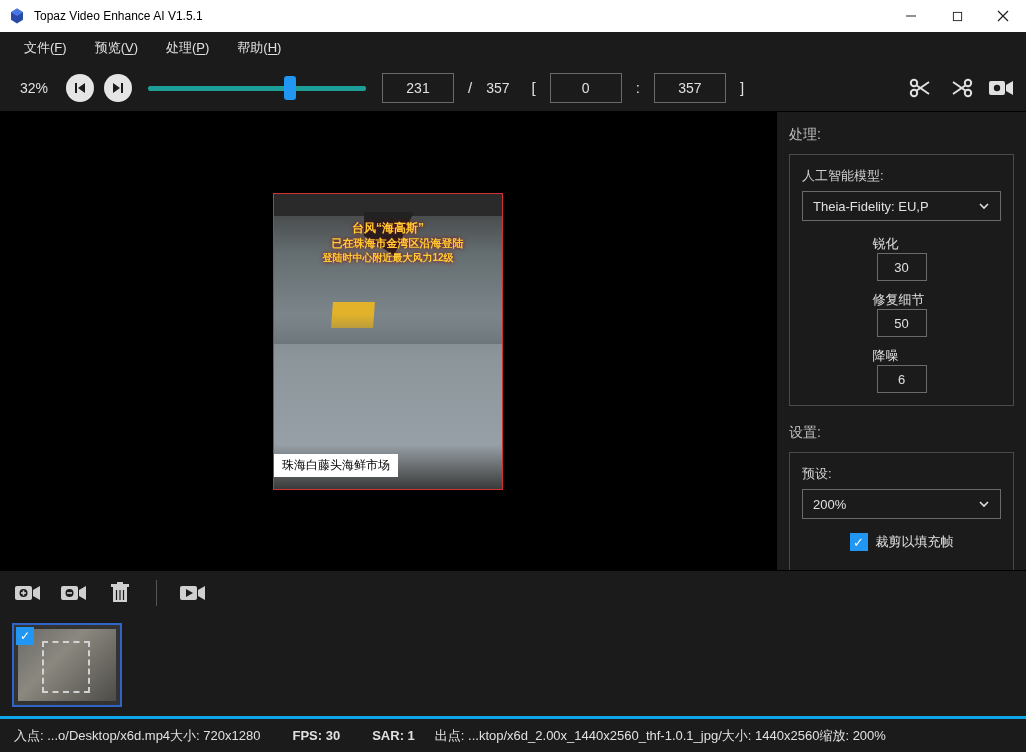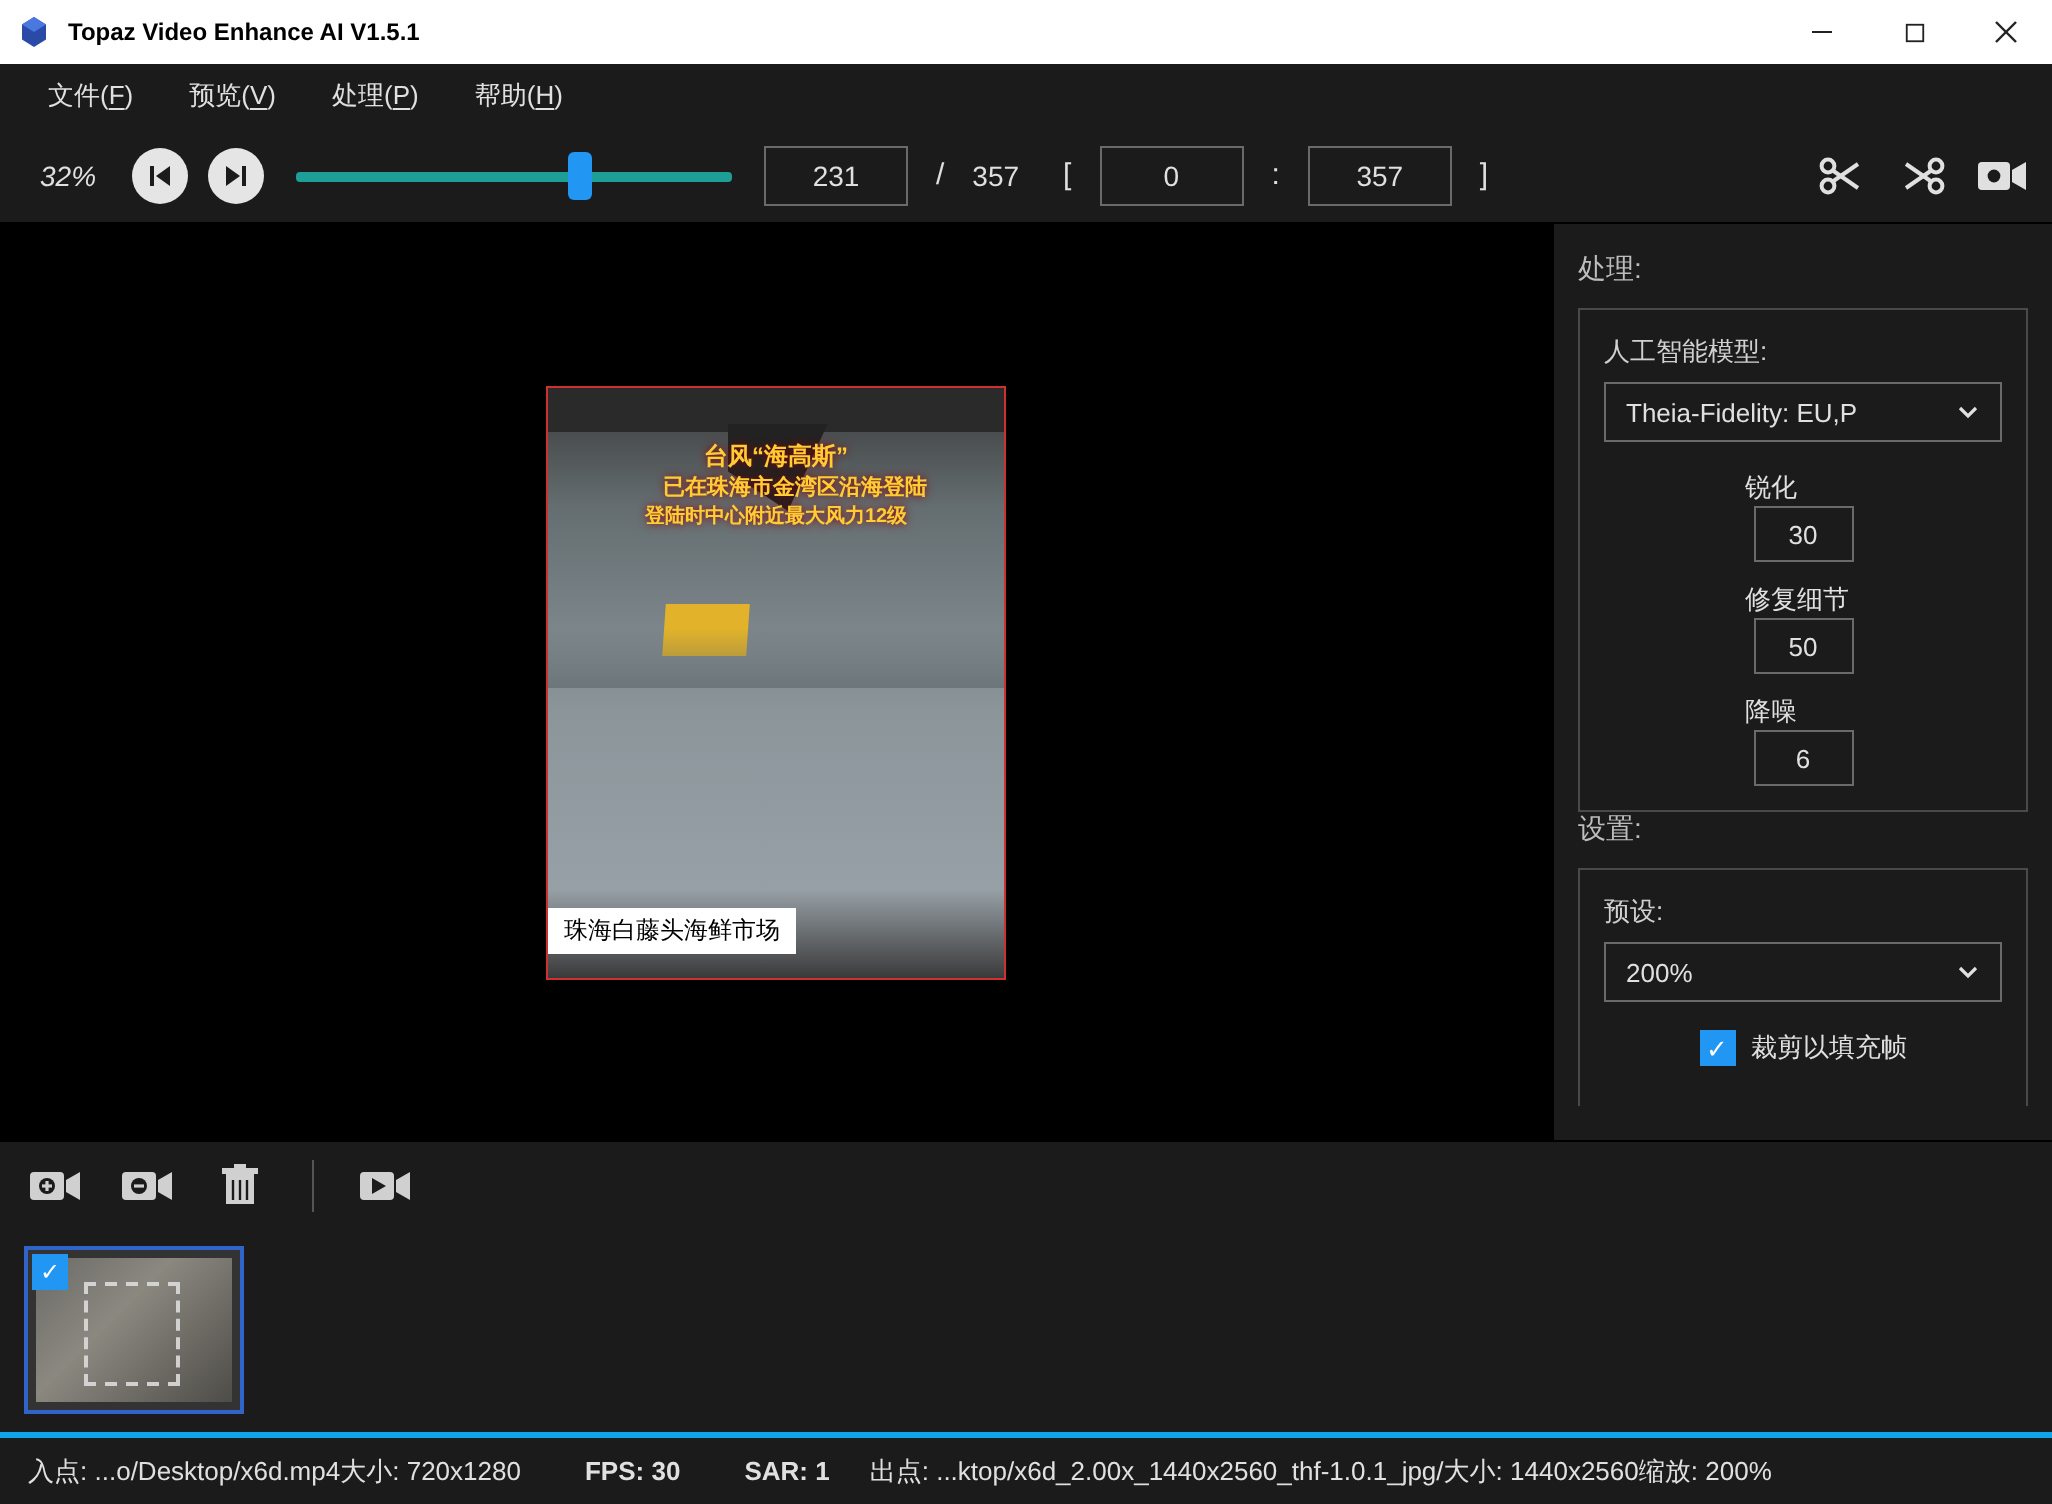--- a/index.html
+++ b/index.html
@@ -1,27 +1,27 @@
 <!DOCTYPE html>
 <html><head>
 <meta charset="utf-8">
 <style>
 * { margin: 0; padding: 0; box-sizing: border-box; font-family: "Microsoft YaHei", "Segoe UI", sans-serif; }
 html, body { width: 1026px; height: 752px; overflow: hidden; background: #fff; }
 .window { width: 1026px; height: 752px; display: flex; flex-direction: column; background: #1b1b1b; }
-.titlebar { height: 32px; background: #fff; display: flex; align-items: center; color: #000; font-size: 12px; font-weight: bold; }
+.titlebar { height: 32px; background: #fff; display: flex; align-items: center; color: #000; font-size: 12px; }
 .titlebar .logo { width: 18px; height: 18px; margin: 0 8px; }
 .titlebar .title { flex: 0 0 auto; }
 .titlebar .tspacer { flex: 1; }
 .titlebar .wbtn { width: 46px; height: 32px; display: flex; align-items: center; justify-content: center; color: #222; font-size: 13px; }
 .menubar { height: 32px; background: #1b1b1b; display: flex; align-items: center; padding: 0 10px; color: #e0e0e0; font-size: 13px; }
 .menubar .mitem { padding: 4px 14px; }
 .menubar .mitem u { text-underline-offset: 2px; }
 .toolbar { height: 48px; background: #1b1b1b; display: flex; align-items: center; padding: 0 10px; color: #e0e0e0; font-size: 14px; gap: 10px; border-bottom: 1px solid #000; }
-.zoomlabel { width: 46px; padding-left: 10px; font-style: italic; }
+.zoomlabel { width: 46px; padding-left: 10px; }
 .roundbtn { width: 28px; height: 28px; border-radius: 50%; background: #e5e5e5; color: #1b1b1b; display: flex; align-items: center; justify-content: center; font-size: 12px; }
 .slider-wrap { position: relative; width: 218px; height: 16px; margin: 0 6px; }
 .slider-track { position: absolute; top: 6px; left: 0; right: 0; height: 5px; background: #1d9e97; border-radius: 2px; }
 .slider-thumb { position: absolute; top: -4px; width: 12px; height: 24px; background: #2196f3; border-radius: 3px; }
 .numbox { width: 72px; height: 30px; border: 1px solid #6a6a6a; background: #1b1b1b; color: #e0e0e0; display: flex; align-items: center; justify-content: center; font-size: 14px; }
 .sep { color: #e0e0e0; font-size: 15px; padding: 0 4px; }
 .iconbtn { width: 30px; height: 30px; display: flex; align-items: center; justify-content: center; color: #e0e0e0; }
 .content { flex: 1; display: flex; min-height: 0; }
 .preview-area { flex: 1; background: #000; display: flex; align-items: center; justify-content: center; }
 .video-frame { width: 230px; height: 297px; border: 1px solid #d03030; position: relative; background: linear-gradient(180deg, #3a3a3a 0%, #646d70 20%, #8c959a 55%, #97a0a6 85%, #3a3a3a 100%); overflow: hidden; }
@@ -30,21 +30,21 @@
 .cap.line2 { top: 42px; font-size: 11px; margin-left: 19px; }
 .cap.line3 { top: 57px; font-size: 10px; }
 .billboard { position: absolute; left: 58px; top: 108px; width: 42px; height: 26px; background: #e2b32a; transform: skewX(-4deg); }
 .loc { position: absolute; left: 0; top: 260px; background: #fff; color: #000; font-size: 12px; padding: 3px 8px; }
 .subcap { position: absolute; left: 0; right: 0; top: 316px; color: #fff; font-size: 12px; text-align: center; text-shadow: 0 0 3px #000; }
 .ground { position: absolute; left: 0; right: 0; top: 120px; height: 30px; background: linear-gradient(180deg, rgba(0,0,0,0) 0%, rgba(90,100,105,0.6) 100%); }
 .dark-top { position: absolute; left: 0; right: 0; top: 0; height: 22px; background: #2a2a2a; }
 .tri { position: absolute; left: 90px; top: 18px; width: 50px; height: 44px; background: #222; clip-path: polygon(0 0, 100% 0, 60% 100%, 0 55%); }
 .right-panel { width: 250px; background: #1b1b1b; color: #e0e0e0; padding: 14px 12px; overflow: hidden; border-left: 1px solid #000; }
 .panel-title { color: #bdbdbd; font-size: 14px; margin-bottom: 10px; }
-.panel-box { border: 1px solid #4a4a4a; padding: 12px; }
+.panel-box { border: 1px solid #4a4a4a; padding: 12px; margin-bottom: 18px; }
 .field-label { font-size: 13px; color: #d0d0d0; margin-bottom: 6px; }
 .dropdown { height: 30px; border: 1px solid #6a6a6a; background: #1b1b1b; display: flex; align-items: center; padding: 0 10px; font-size: 13px; position: relative; margin-bottom: 14px; }
 .dropdown .chev { position: absolute; right: 10px; top: 8px; }
 .param-row { display: flex; align-items: center; margin-bottom: 10px; flex-direction: column; }
 .param-row .plabel { width: 58px; font-size: 13px; }
 .param-row .pbox { width: 50px; height: 28px; border: 1px solid #6a6a6a; display: flex; align-items: center; justify-content: center; font-size: 13px; }
 .checkbox-row { display: flex; align-items: center; justify-content: center; gap: 8px; font-size: 13px; margin-top: 12px; }
 .chk { width: 18px; height: 18px; background: #2196f3; display: flex; align-items: center; justify-content: center; color: #fff; font-size: 13px; }
 .bottom-tools { height: 44px; background: #1b1b1b; display: flex; align-items: center; padding: 0 14px; gap: 18px; border-top: 1px solid #000; }
 .bigicon { width: 28px; height: 24px; display: flex; align-items: center; justify-content: center; color: #d0d0d0; }

